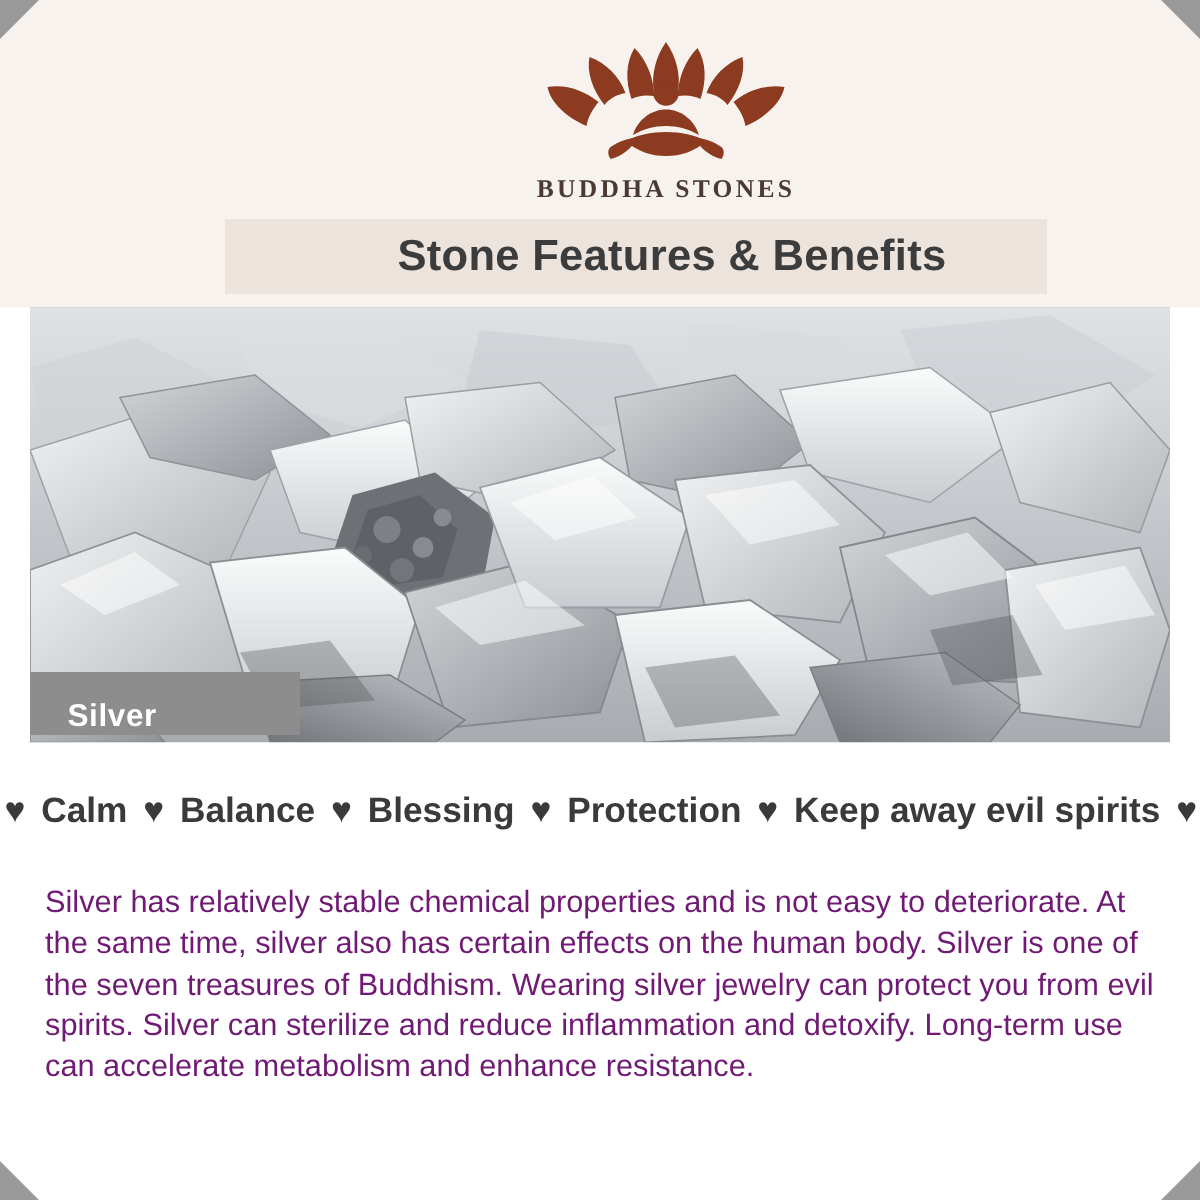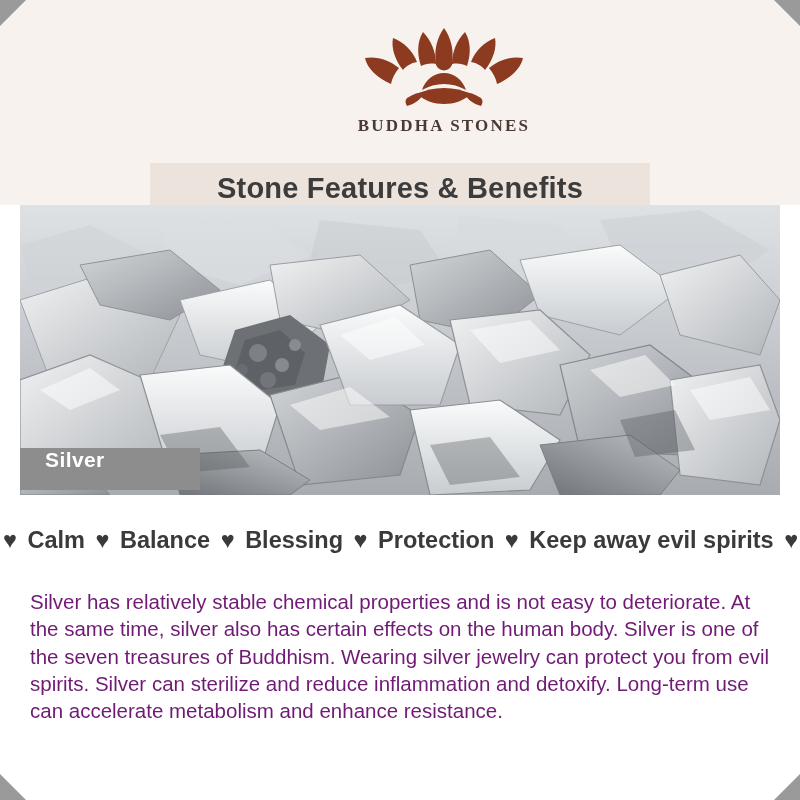--- a/index.html
+++ b/index.html
@@ -78,28 +78,29 @@
     font-size: 17px;
     letter-spacing: 2.2px;
     color: #4a3a33;
     font-weight: bold;
     font-family: "Liberation Serif", serif;
   }
 
   
   .title-bar {
     position: absolute;
-    top: 163px;
+    top: 146px;
     left: 150px;
     width: 500px;
     height: 50px;
     background: #ece3dc;
     display: flex;
     align-items: center;
     justify-content: center;
+    padding-left: 48px;
   }
   .title-text {
     font-size: 29px;
     font-weight: bold;
     color: #3c3c3c;
     letter-spacing: 0.2px;
   }
 
   
   .photo {
@@ -119,21 +120,21 @@
 
   
   .stone-tab {
     position: absolute;
     top: 448px;
     left: 20px;
     width: 180px;
     height: 42px;
     background: #8d8d8d;
     display: flex;
-    align-items: flex-start;
+    align-items: flex-end;
     z-index: 3;
   }
   .stone-tab-label {
     color: #ffffff;
     font-size: 21px;
     font-weight: bold;
     margin-left: 25px;
     letter-spacing: 0.4px;
   }
 

